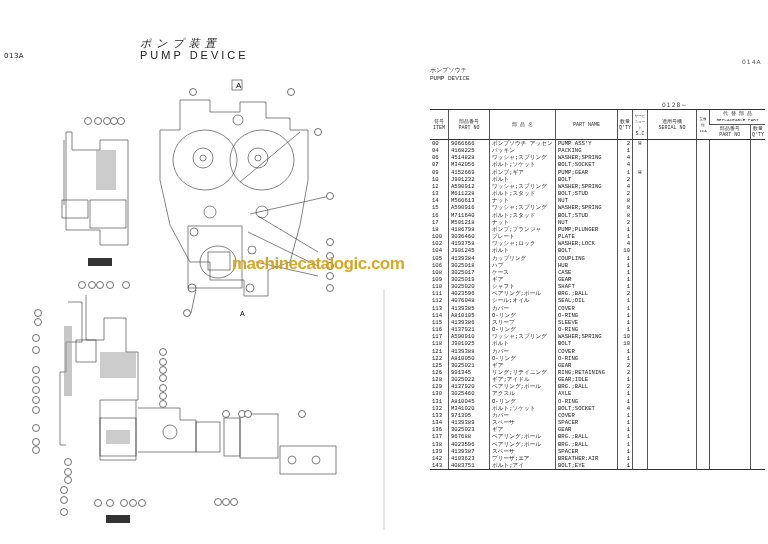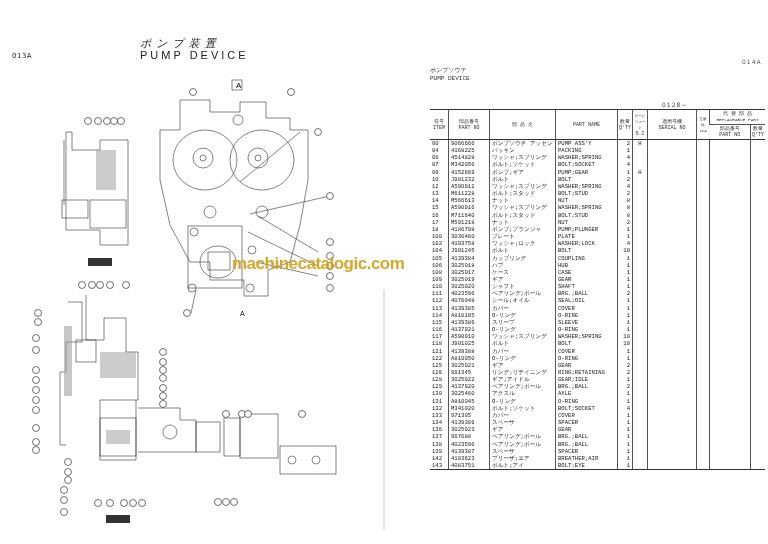--- a/index.html
+++ b/index.html
@@ -1,18 +1,18 @@
 <!DOCTYPE html>
 <html><head>
 <meta charset="utf-8">
 <style>
   html, body { margin:0; padding:0; background:#fff; }
   body { width:768px; height:544px; position:relative; overflow:hidden; font-family:"DejaVu Sans", sans-serif; color:#222; }
   .abs { position:absolute; }
-  .page-code { left:12px; top:52px; font-size:7px; letter-spacing:0.5px;text-align:center; }
+  .page-code { left:4px; top:52px; font-size:7px; letter-spacing:0.5px;text-align:center; }
   .title-jp { left:140px; top:36px; font-size:11px; letter-spacing:5px;font-style:italic; }
   .title-en { left:140px; top:49px; font-size:11px; letter-spacing:3px; font-family:"Liberation Sans", sans-serif; }
   .drawing { left:0; top:60px; width:400px; height:484px; }
   .rp-code { left:742px; top:58px; font-size:6px; color:#555; letter-spacing:1px; }
   .rp-jp { left:430px; top:66px; font-size:6px; color:#333; }
   .rp-en { left:430px; top:75px; font-size:6px; color:#333; font-family:"Liberation Mono", monospace; }
   .serial-range { left:662px; top:101px; font-size:6px; color:#444; letter-spacing:1px; }
   table.parts { position:absolute; left:430px; top:109px; border-collapse:collapse; font-size:5.6px; line-height:7.15px; font-family:"Liberation Mono", monospace; }
   table.parts th { font-weight:normal; font-size:5px; line-height:6px; border-bottom:1px solid #333; border-top:1px solid #333; padding:1px 1px; vertical-align:middle; text-align:center; color:#333; }
   table.parts td { padding:0 2px; white-space:nowrap; overflow:hidden; }

